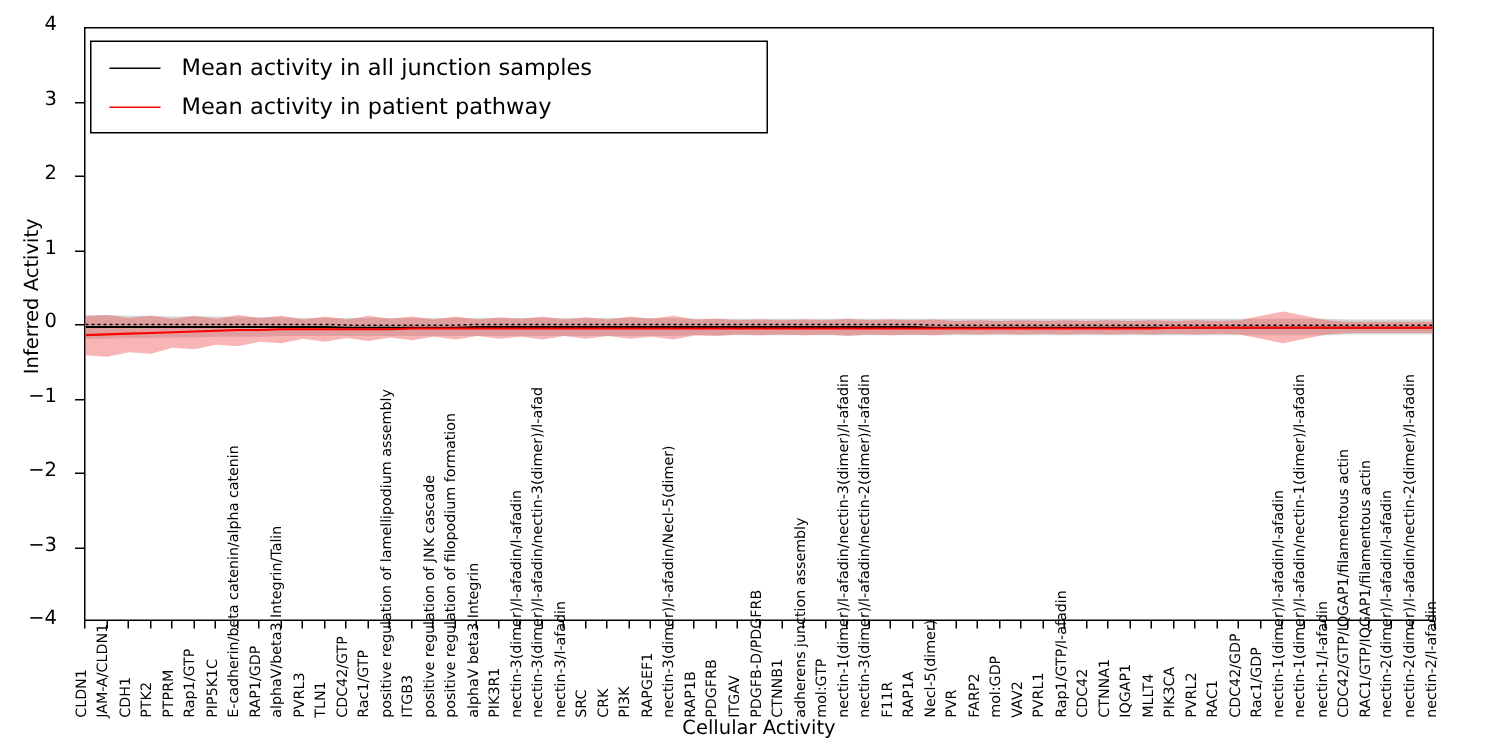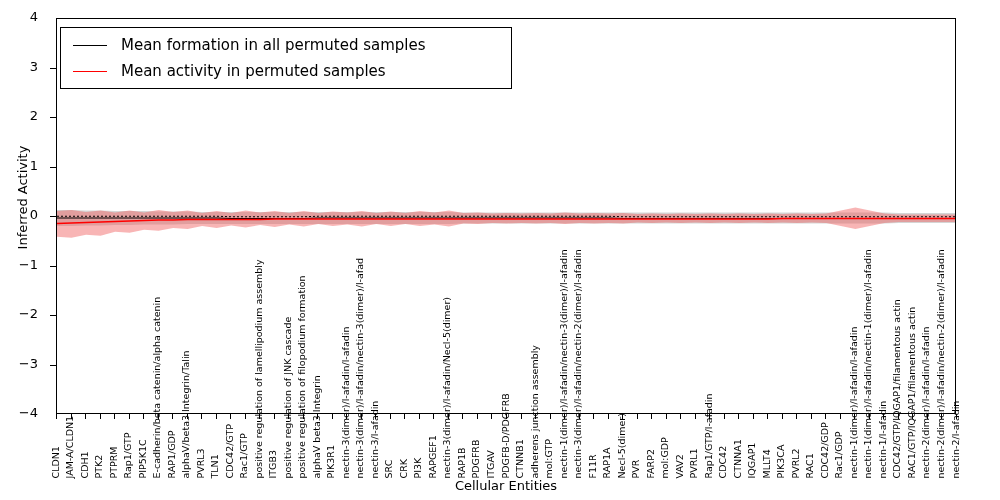--- a/index.html
+++ b/index.html
@@ -215,26 +215,26 @@
       <div class="xlab" style="left: 787.371px;">Rac1/GDP</div>
       <div class="xlab" style="left: 801.887px;">nectin-1(dimer)/l-afadin/l-afadin</div>
       <div class="xlab" style="left: 816.403px;">nectin-1(dimer)/l-afadin/nectin-1(dimer)/l-afadin</div>
       <div class="xlab" style="left: 830.919px;">nectin-1/l-afadin</div>
       <div class="xlab" style="left: 845.435px;">CDC42/GTP/IQGAP1/filamentous actin</div>
       <div class="xlab" style="left: 859.952px;">RAC1/GTP/IQGAP1/filamentous actin</div>
       <div class="xlab" style="left: 874.468px;">nectin-2(dimer)/l-afadin/l-afadin</div>
       <div class="xlab" style="left: 888.984px;">nectin-2(dimer)/l-afadin/nectin-2(dimer)/l-afadin</div>
       <div class="xlab" style="left: 903.5px;">nectin-2/l-afadin</div>
     </div>
-  <div id="x-axis-label">Cellular Entities</div>
+  <div id="x-axis-label">Cellular Activity</div>
 
   <div id="legend">
     <div class="legend-row">
       <span class="legend-swatch"></span>
-      <span class="legend-text">Mean formation in all permuted samples</span>
+      <span class="legend-text">Mean activity in all junction samples</span>
     </div>
     <div class="legend-row">
       <span class="legend-swatch red"></span>
-      <span class="legend-text">Mean activity in permuted samples</span>
+      <span class="legend-text">Mean activity in patient pathway</span>
     </div>
   </div>
 
 </div>
 
 </body></html>

